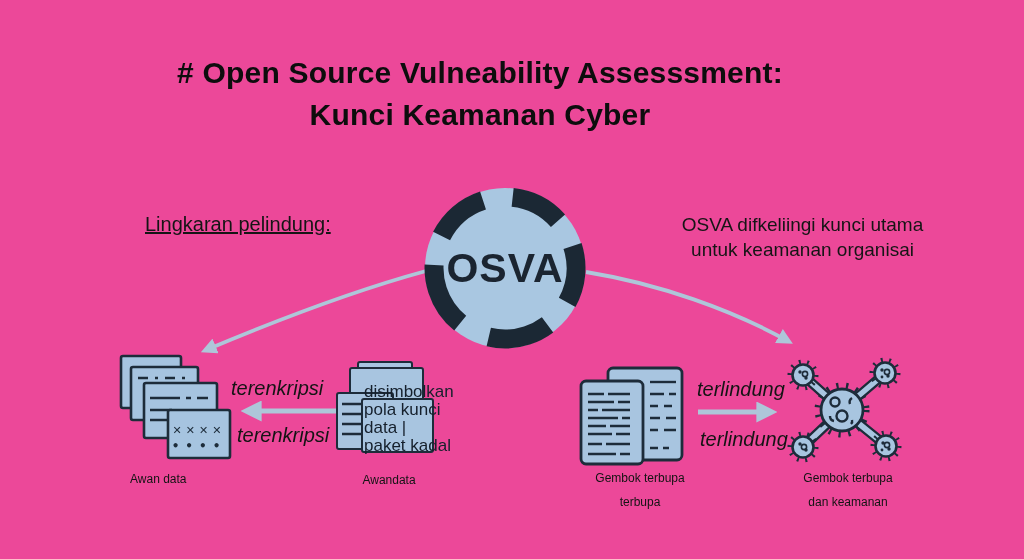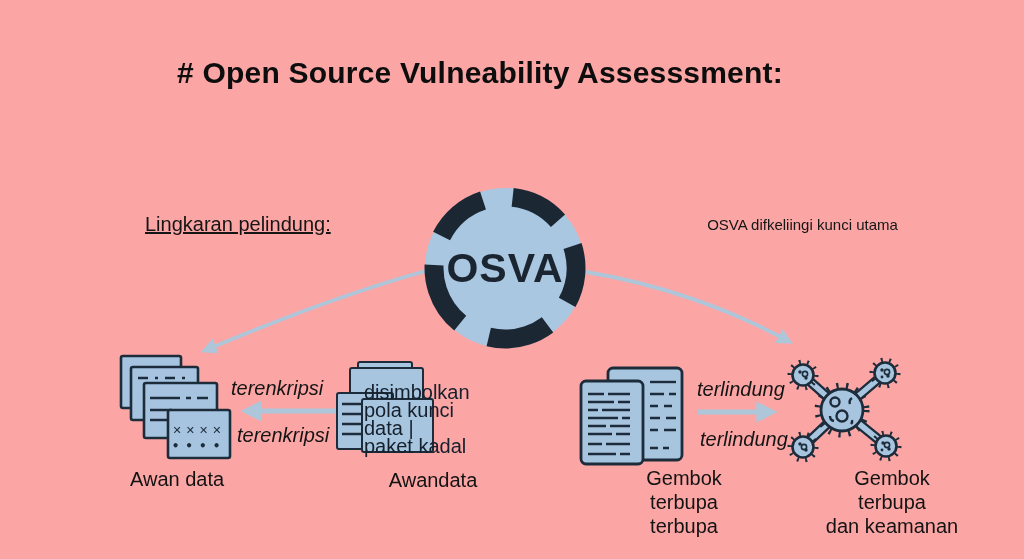--- a/index.html
+++ b/index.html
@@ -1,42 +1,44 @@
 <!DOCTYPE html>
 <html><head>
 <meta charset="utf-8">
 <style>
   html,body{margin:0;padding:0;background:#ffffff;}
-  .canvas{position:relative;width:1024px;height:559px;background:#fca5a5;overflow:hidden;
+  .canvas{position:relative;width:1024px;height:559px;background:#ec4899;overflow:hidden;
           font-family:"Liberation Sans","DejaVu Sans",sans-serif;color:#121212;}
   .abs{position:absolute;}
   .title{left:0;top:52px;width:960px;text-align:center;font-size:30px;font-weight:700;
          line-height:42px;color:#0d0d0d;letter-spacing:.2px;}
   .note{font-size:20px;color:#151515;}
   .note-left{left:145px;top:213px;text-decoration:underline;}
-  .note-right{left:660px;top:212px;width:285px;text-align:center;line-height:25px;font-size:15px;}
+  .note-right{left:660px;top:212px;width:285px;text-align:center;line-height:25px;font-size:19px;}
   .flow-label{font-size:20px;color:#141414;font-style:italic;}
-  .lbl{font-size:20px;color:#131313;line-height:24px;}
-  .lbl-center{text-align:center;margin-left:44px;}
+  .lbl{font-size:12px;color:#131313;line-height:24px;}
+  .lbl-center{text-align:center;}
   .doc-card{position:absolute;background:#a8c5e0;border:2.5px solid #1d2c3a;border-radius:3px;box-sizing:border-box;}
-  .doc-text{position:absolute;left:364px;top:383px;font-size:20px;line-height:18px;color:#15202c;white-space:nowrap;}
+  .doc-text{position:absolute;left:364px;top:383px;font-size:17px;line-height:18px;color:#15202c;white-space:nowrap;}
   svg{display:block;}
 </style>
 </head>
 <body>
 
 <div class="canvas">
 
   <div class="abs title">
     <div># Open Source Vulneability Assesssment:</div>
+    <div>Kunci Keamanan Cyber</div>
   </div>
 
   <div class="abs note note-left">Lingkaran pelindung:</div>
   <div class="abs note note-right">
     <div>OSVA difkeliingi kunci utama</div>
+    <div>untuk keamanan organisai</div>
   </div>
 
   <svg class="abs" style="left:0;top:0;" width="1024" height="559" viewBox="0 0 1024 559">
     <defs>
       <marker id="ah" viewBox="0 0 10 10" refX="6.5" refY="5" markerWidth="4.2" markerHeight="4.2" orient="auto">
         <path d="M0 0 L10 5 L0 10 z" fill="#aec6d9"></path>
       </marker>
     </defs>
     <path d="M 426 271 C 360 289, 282 318, 206 350" fill="none" stroke="#aec6d9" stroke-width="3.8" marker-end="url(#ah)"></path>
     <path d="M 586 272 C 660 284, 732 310, 788 341" fill="none" stroke="#aec6d9" stroke-width="3.8" marker-end="url(#ah)"></path>

